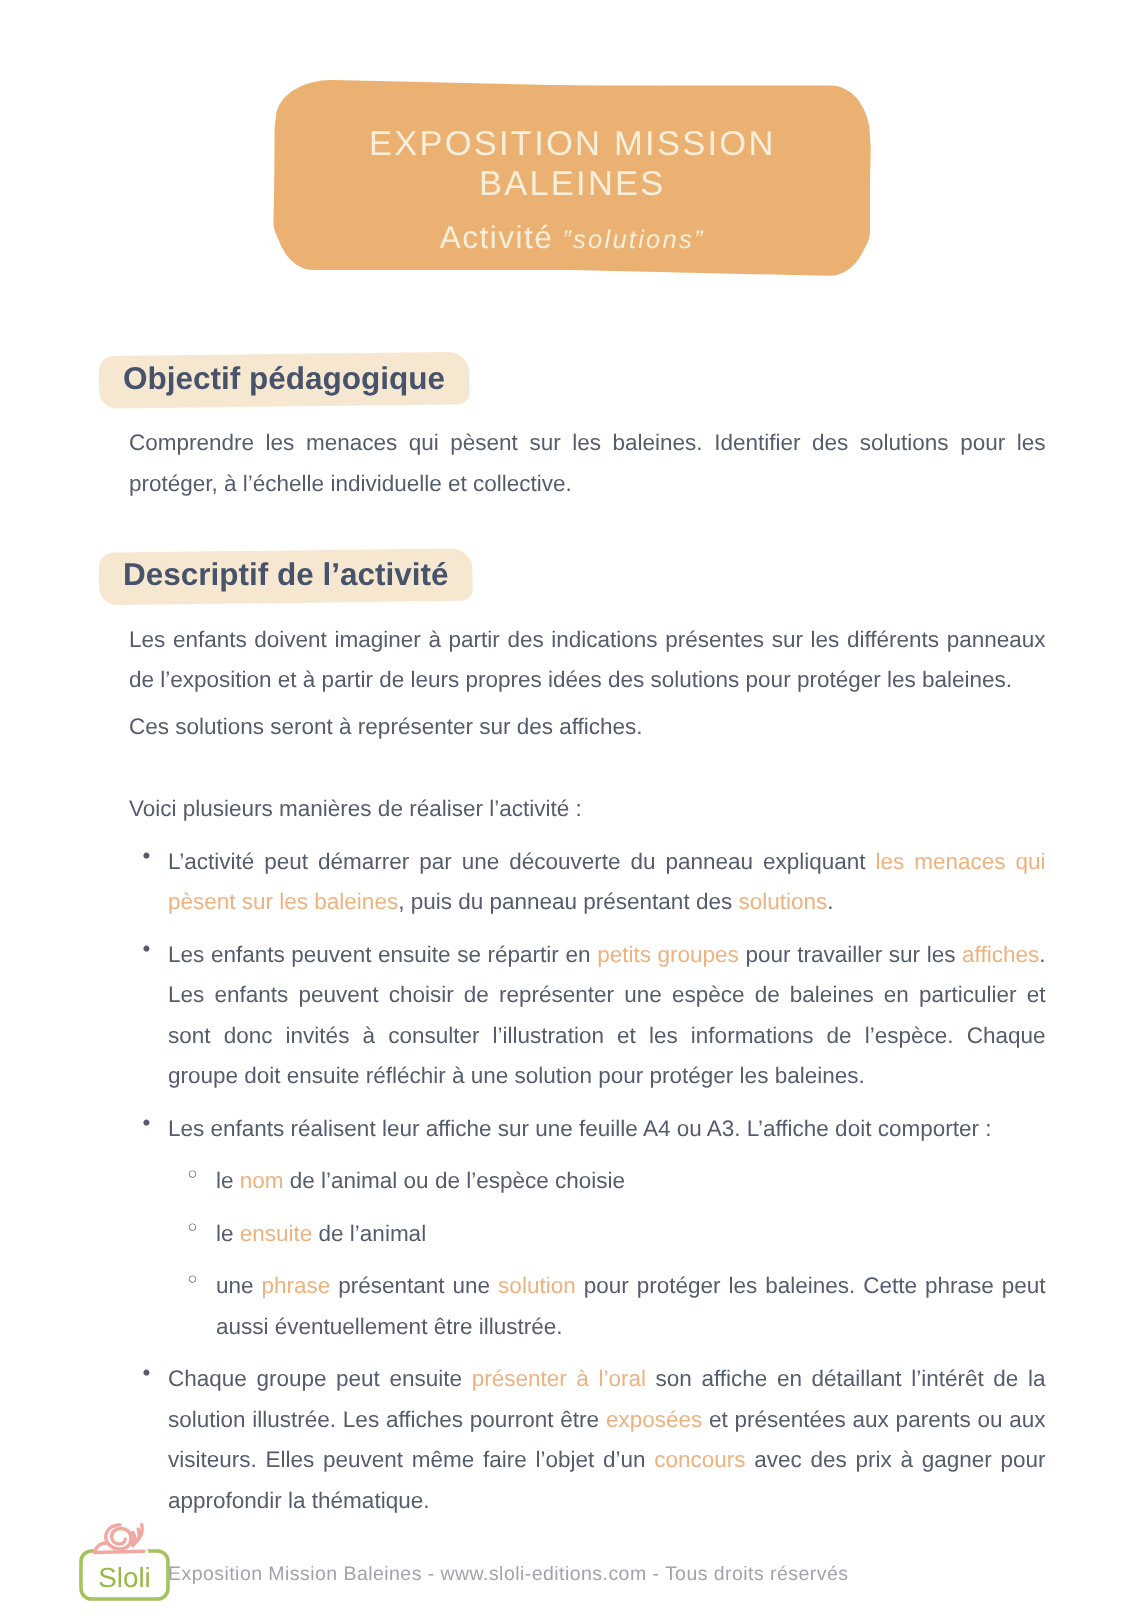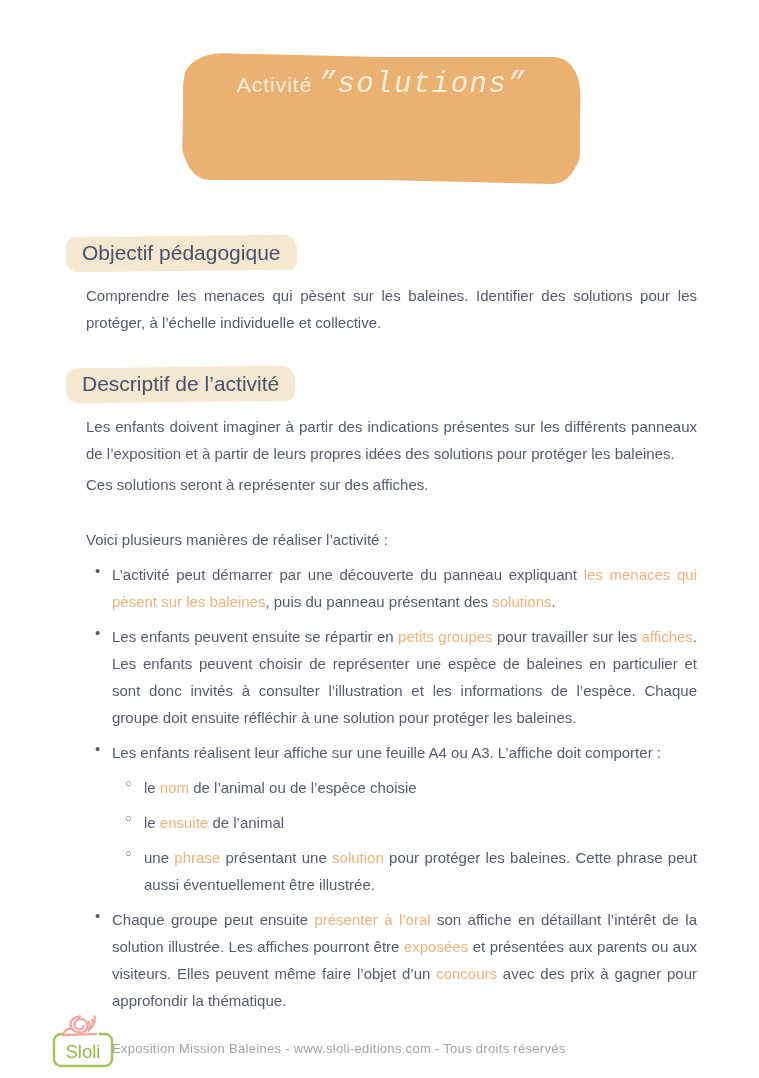--- a/index.html
+++ b/index.html
@@ -33,31 +33,31 @@
   }
   .header-title{
     margin-top:25px;text-align:center;color:var(--header-text);
     font-size:23px;letter-spacing:1.5px;
   }
   .header-subtitle{
     margin-top:11px;text-align:center;color:var(--header-text);
     font-size:21px;letter-spacing:1px;
   }
   .script{
-    font-family:Liberation Mono, monospace;font-style:italic;
-    font-size:29px;letter-spacing:1.5px;padding-left:6px;text-align:right;
+    font-family:Liberation Sans, sans-serif;font-style:italic;
+    font-size:17px;letter-spacing:1.5px;padding-left:6px;text-align:right;
   }
 
   
   .section{position:absolute;left:82px;right:58px;}
   #section-objectif{top:238px;}
   #section-descriptif{top:369px;}
   #section-modalites{top:522px;}
   .heading{
-    font-size:21px;font-weight:normal;color:var(--heading-text);
+    font-size:21px;font-weight:bold;color:var(--heading-text);
     line-height:30px;margin:0 0 14px 0;position:relative;z-index:0;
   }
   .hl{position:relative;display:inline-block;}
   .hl::before{
     content:"";position:absolute;left:-16px;right:-16px;top:-2px;bottom:-3px;
     background:var(--heading-highlight);
     border-radius:10px 14px 8px 12px;
     transform:rotate(-0.7deg);
     z-index:-1;
   }
@@ -82,20 +82,21 @@
     position:absolute;left:112px;top:1041px;
     font-size:13px;letter-spacing:0.3px;color:var(--footer-text);
   }
 </style>
 </head>
 <body>
 
 <div class="page">
 
   <div class="header-blob">
+    <div class="header-title">EXPOSITION MISSION BALEINES</div>
     <div class="header-subtitle">
       <span>Activité</span><span class="script">”solutions”</span>
     </div>
   </div>
 
   <section class="section" id="section-objectif">
     <h2 class="heading"><span class="hl">Objectif pédagogique</span></h2>
     <p class="para"><span>Comprendre les menaces qui pèsent sur les baleines. Identifier des solutions pour les protéger, à l’échelle individuelle et collective.</span></p>
   </section>
 

